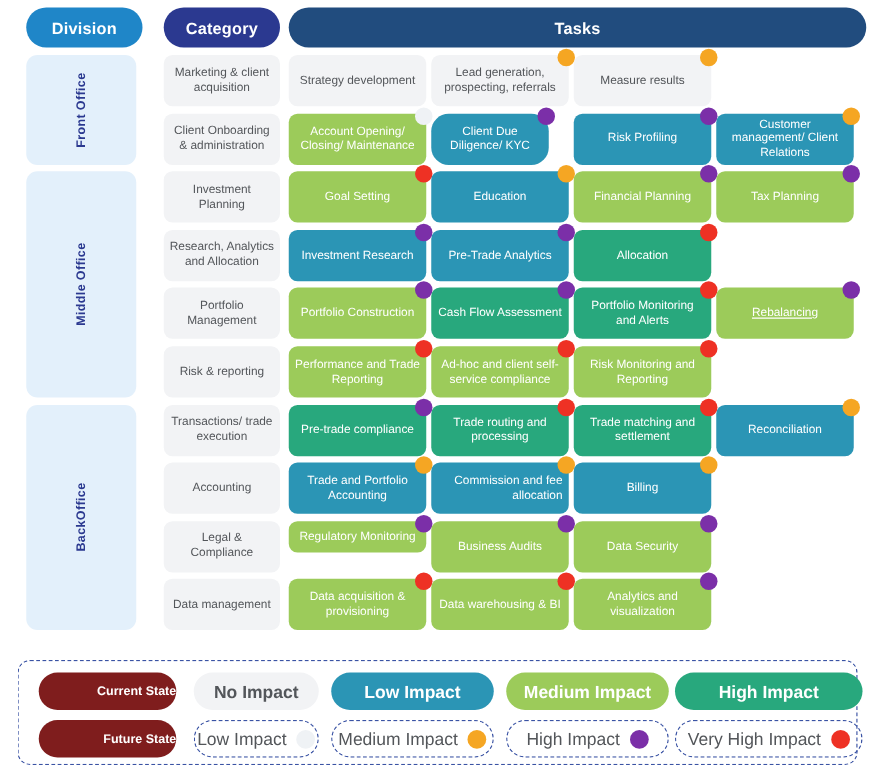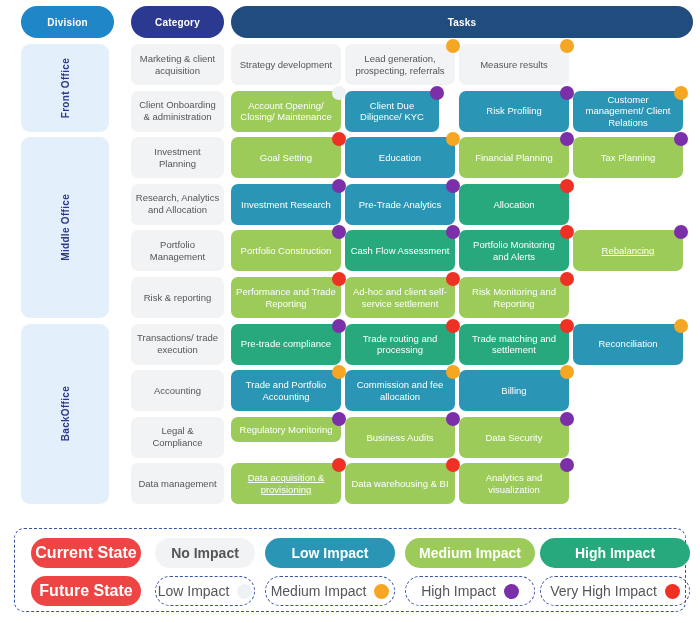--- a/index.html
+++ b/index.html
@@ -18,21 +18,21 @@
   .header-row {
     position: absolute;
     left: 0; top: 6px;
     width: 700px; height: 32px;
   }
   .hdr {
     position: absolute;
     height: 32px;
     border-radius: 16px;
     color: #ffffff;
-    font-size: 10px;
+    font-size: 13px;
     font-weight: bold;
     letter-spacing: 0.2px;
     display: flex;
     align-items: center;
     justify-content: center;
   }
   .hdr-division { left: 21px;  width: 93px;  background: #1F86C8; }
   .hdr-category { left: 131px; width: 93px;  background: #2B3990; }
   .hdr-tasks    { left: 231px; width: 462px; background: #214C7E; }
 
@@ -126,27 +126,27 @@
     align-items: center;
   }
   .legend-row.r1 { top: 7px; }
   .legend-row.r2 { top: 45px; }
 
   .state-pill {
     position: absolute;
     left: 16px;
     width: 110px; height: 30px;
     border-radius: 15px;
-    background: #ef4444;
+    background: #7f1d1d;
     color: #ffffff;
-    font-size: 16px;
+    font-size: 10px;
     font-weight: bold;
     display: flex;
     align-items: center;
-    justify-content: center;
+    justify-content: flex-end;
   }
 
   .legend-item {
     position: absolute;
     height: 30px;
     border-radius: 15px;
     display: flex;
     align-items: center;
     justify-content: center;
     text-align: center;
@@ -216,21 +216,21 @@
       <span>Measure results</span>
       <span class="dot d-medium"></span>
     </div>
     <div class="category" style="top: 46.6px; height: 41px;">
       <span>Client Onboarding &amp; administration</span>
     </div>
     <div class="task c-medium" style="left: 231px; top: 46.6px; width: 110px; height: 41px;">
       <span>Account Opening/ Closing/ Maintenance</span>
       <span class="dot d-low"></span>
     </div>
-    <div class="task c-low" style="left: 345px; top: 46.6px; width: 94px; height: 41px;">
+    <div class="task c-low" style="left: 345px; top: 46.6px; width: 94px; height: 41px; border-radius: 14px;">
       <span>Client Due Diligence/ KYC</span>
       <span class="dot d-high"></span>
     </div>
     <div class="task c-low" style="left: 459px; top: 46.6px; width: 110px; height: 41px;">
       <span>Risk Profiling</span>
       <span class="dot d-high"></span>
     </div>
     <div class="task c-low" style="left: 573px; top: 46.6px; width: 110px; height: 41px;">
       <span>Customer management/ Client Relations</span>
       <span class="dot d-medium"></span>
@@ -289,21 +289,21 @@
       <span class="dot d-high"></span>
     </div>
     <div class="category" style="top: 233px; height: 41px;">
       <span>Risk &amp; reporting</span>
     </div>
     <div class="task c-medium" style="left: 231px; top: 233px; width: 110px; height: 41px;">
       <span>Performance and Trade Reporting</span>
       <span class="dot d-veryhigh"></span>
     </div>
     <div class="task c-medium" style="left: 345px; top: 233px; width: 110px; height: 41px;">
-      <span>Ad-hoc and client self-service settlement</span>
+      <span>Ad-hoc and client self-service compliance</span>
       <span class="dot d-veryhigh"></span>
     </div>
     <div class="task c-medium" style="left: 459px; top: 233px; width: 110px; height: 41px;">
       <span>Risk Monitoring and Reporting</span>
       <span class="dot d-veryhigh"></span>
     </div>
     <div class="category" style="top: 279.6px; height: 41px;">
       <span>Transactions/ trade execution</span>
     </div>
     <div class="task c-high" style="left: 231px; top: 279.6px; width: 110px; height: 41px;">
@@ -322,21 +322,21 @@
       <span>Reconciliation</span>
       <span class="dot d-medium"></span>
     </div>
     <div class="category" style="top: 326.2px; height: 41px;">
       <span>Accounting</span>
     </div>
     <div class="task c-low" style="left: 231px; top: 326.2px; width: 110px; height: 41px;">
       <span>Trade and Portfolio Accounting</span>
       <span class="dot d-medium"></span>
     </div>
-    <div class="task c-low" style="left: 345px; top: 326.2px; width: 110px; height: 41px;">
+    <div class="task c-low" style="left: 345px; top: 326.2px; width: 110px; height: 41px; text-align: right;">
       <span>Commission and fee allocation</span>
       <span class="dot d-medium"></span>
     </div>
     <div class="task c-low" style="left: 459px; top: 326.2px; width: 110px; height: 41px;">
       <span>Billing</span>
       <span class="dot d-medium"></span>
     </div>
     <div class="category" style="top: 372.8px; height: 41px;">
       <span>Legal &amp; Compliance</span>
     </div>
@@ -348,21 +348,21 @@
       <span>Business Audits</span>
       <span class="dot d-high"></span>
     </div>
     <div class="task c-medium" style="left: 459px; top: 372.8px; width: 110px; height: 41px;">
       <span>Data Security</span>
       <span class="dot d-high"></span>
     </div>
     <div class="category" style="top: 419.4px; height: 41px;">
       <span>Data management</span>
     </div>
-    <div class="task c-medium" style="left: 231px; top: 419.4px; width: 110px; height: 41px; text-decoration: underline;">
+    <div class="task c-medium" style="left: 231px; top: 419.4px; width: 110px; height: 41px;">
       <span>Data acquisition &amp; provisioning</span>
       <span class="dot d-veryhigh"></span>
     </div>
     <div class="task c-medium" style="left: 345px; top: 419.4px; width: 110px; height: 41px;">
       <span>Data warehousing &amp; BI</span>
       <span class="dot d-veryhigh"></span>
     </div>
     <div class="task c-medium" style="left: 459px; top: 419.4px; width: 110px; height: 41px;">
       <span>Analytics and visualization</span>
       <span class="dot d-high"></span>

